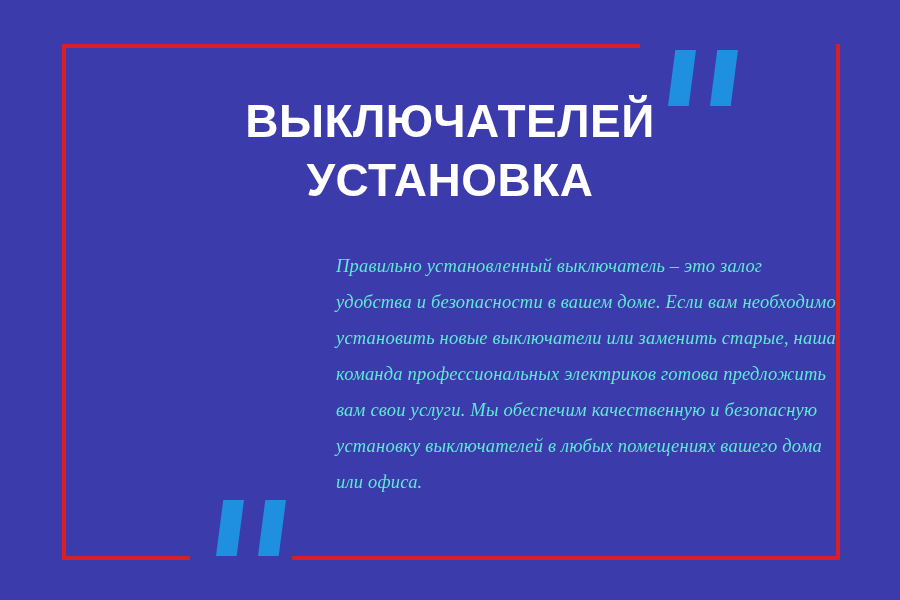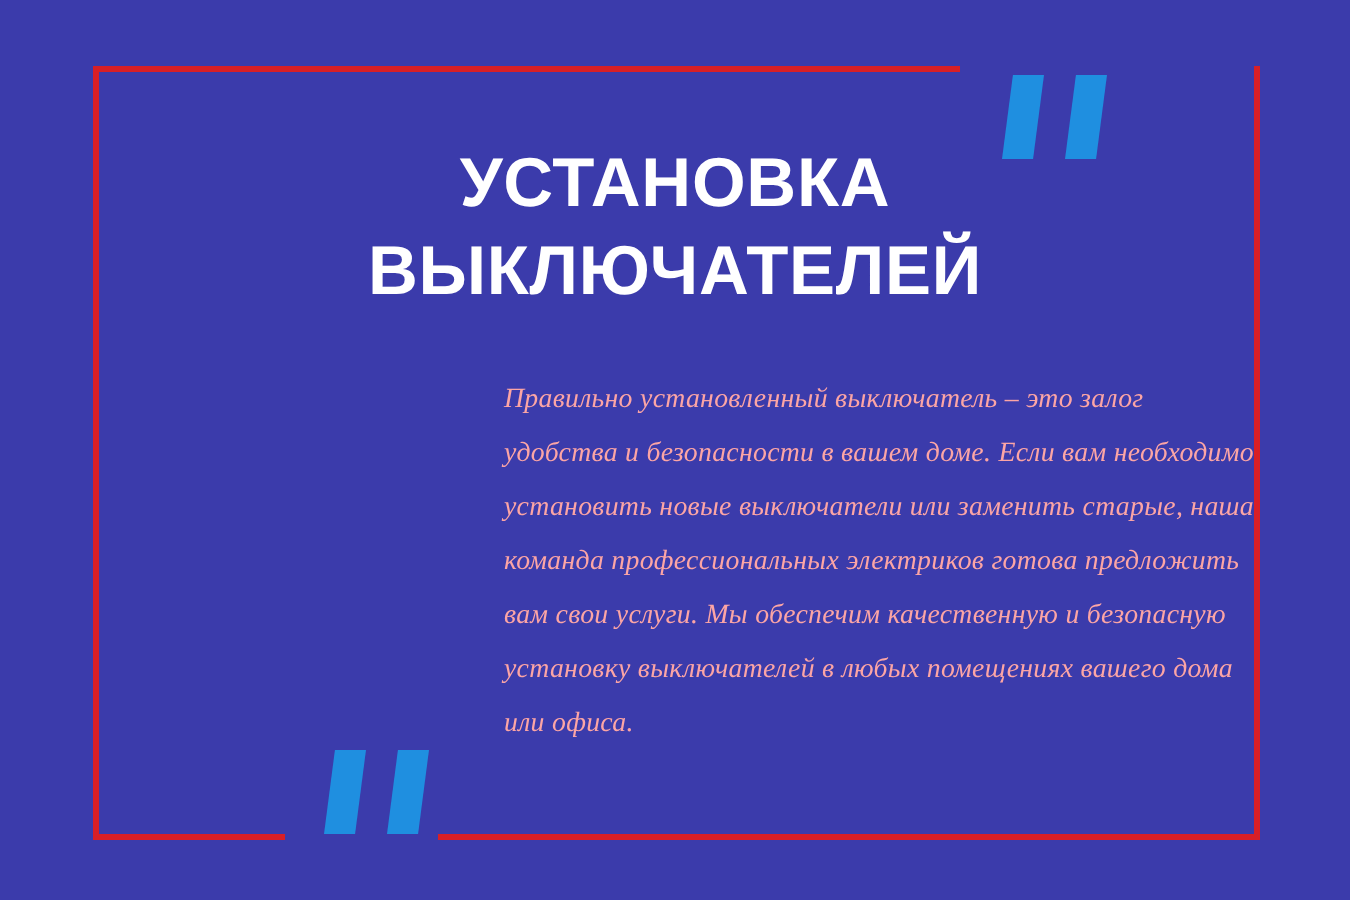--- a/index.html
+++ b/index.html
@@ -94,21 +94,21 @@
     letter-spacing: 0.5px;
   }
   .title .line {
     display: block;
   }
   .body-text {
     position: absolute;
     left: 336px;
     top: 248px;
     width: 500px;
-    color: #fca5a5;
+    color: #5eead4;
     font-family: "Liberation Serif", serif;
     font-style: italic;
     font-size: 18.5px;
     line-height: 1.95;
     letter-spacing: 0.2px;
   }
 </style>
 </head>
 <body>
 
@@ -124,19 +124,19 @@
     <div class="bar"></div>
     <div class="bar"></div>
   </div>
 
   <div class="quote quote-bottom">
     <div class="bar"></div>
     <div class="bar"></div>
   </div>
 
   <div class="title">
+    <span class="line">ВЫКЛЮЧАТЕЛЕЙ</span>
     <span class="line">УСТАНОВКА</span>
-    <span class="line">ВЫКЛЮЧАТЕЛЕЙ</span>
   </div>
 
   <div class="body-text">Правильно установленный выключатель – это залог удобства и безопасности в вашем доме. Если вам необходимо установить новые выключатели или заменить старые, наша команда профессиональных электриков готова предложить вам свои услуги. Мы обеспечим качественную и безопасную установку выключателей в любых помещениях вашего дома или офиса.</div>
 
 </div>
 
 </body></html>

